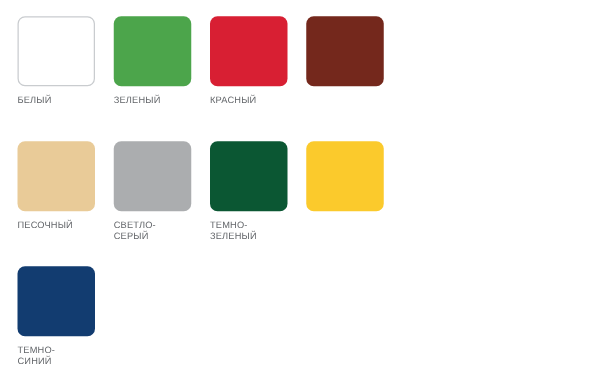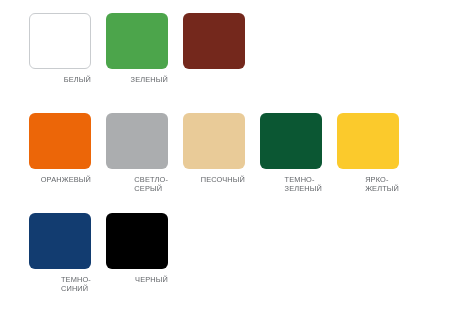--- a/index.html
+++ b/index.html
@@ -32,21 +32,21 @@
     height: 100px;
     padding-left: 14px;
     box-sizing: border-box;
   }
 
   .swatch-cell {
     width: 77px;
     flex: 0 0 77px;
     display: flex;
     flex-direction: column;
-    align-items: flex-end;
+    align-items: flex-start;
     box-sizing: border-box;
   }
 
   .swatch-chip {
     width: 62px;
     height: 56px;
     border-radius: 6px;
     box-sizing: border-box;
     display: block;
   }
@@ -75,52 +75,46 @@
     <div class="swatch-row">
       <div class="swatch-cell">
         <span class="swatch-chip outlined" style="background-color: rgb(255, 255, 255);"></span>
         <span class="swatch-label">БЕЛЫЙ</span>
       </div>
       <div class="swatch-cell">
         <span class="swatch-chip" style="background-color: rgb(76, 165, 75);"></span>
         <span class="swatch-label">ЗЕЛЕНЫЙ</span>
       </div>
       <div class="swatch-cell">
+        <span class="swatch-chip" style="background-color: rgb(216, 31, 51);"></span>
+        <span class="swatch-label">КРАСНЫЙ</span>
+      </div>
+      <div class="swatch-cell">
         <span class="swatch-chip" style="background-color: rgb(116, 40, 28);"></span>
       </div>
     </div>
     <div class="swatch-row">
       <div class="swatch-cell">
-        <span class="swatch-chip" style="background-color: rgb(236, 102, 8);"></span>
-        <span class="swatch-label">ОРАНЖЕВЫЙ</span>
+        <span class="swatch-chip" style="background-color: rgb(233, 203, 152);"></span>
+        <span class="swatch-label">ПЕСОЧНЫЙ</span>
       </div>
       <div class="swatch-cell">
         <span class="swatch-chip" style="background-color: rgb(171, 173, 175);"></span>
         <span class="swatch-label">СВЕТЛО-
 СЕРЫЙ</span>
-      </div>
-      <div class="swatch-cell">
-        <span class="swatch-chip" style="background-color: rgb(233, 203, 152);"></span>
-        <span class="swatch-label">ПЕСОЧНЫЙ</span>
       </div>
       <div class="swatch-cell">
         <span class="swatch-chip" style="background-color: rgb(11, 87, 51);"></span>
         <span class="swatch-label">ТЕМНО-
 ЗЕЛЕНЫЙ</span>
       </div>
       <div class="swatch-cell">
         <span class="swatch-chip" style="background-color: rgb(251, 202, 44);"></span>
-        <span class="swatch-label">ЯРКО-
-ЖЕЛТЫЙ</span>
       </div>
     </div>
     <div class="swatch-row">
       <div class="swatch-cell">
         <span class="swatch-chip" style="background-color: rgb(18, 60, 112);"></span>
         <span class="swatch-label">ТЕМНО-
 СИНИЙ</span>
       </div>
-      <div class="swatch-cell">
-        <span class="swatch-chip" style="background-color: rgb(0, 0, 0);"></span>
-        <span class="swatch-label">ЧЕРНЫЙ</span>
-      </div>
     </div>
   </div>
 
 </body></html>

